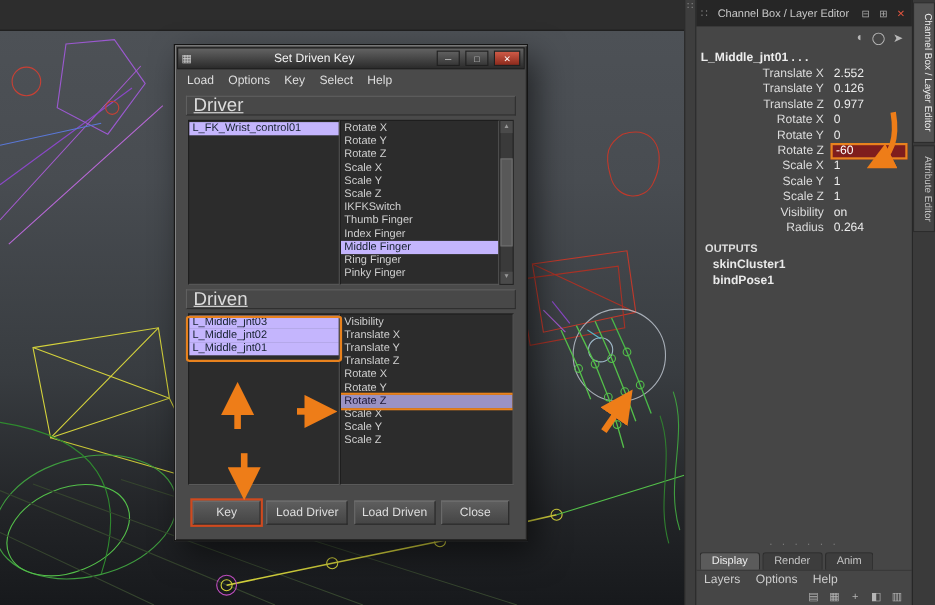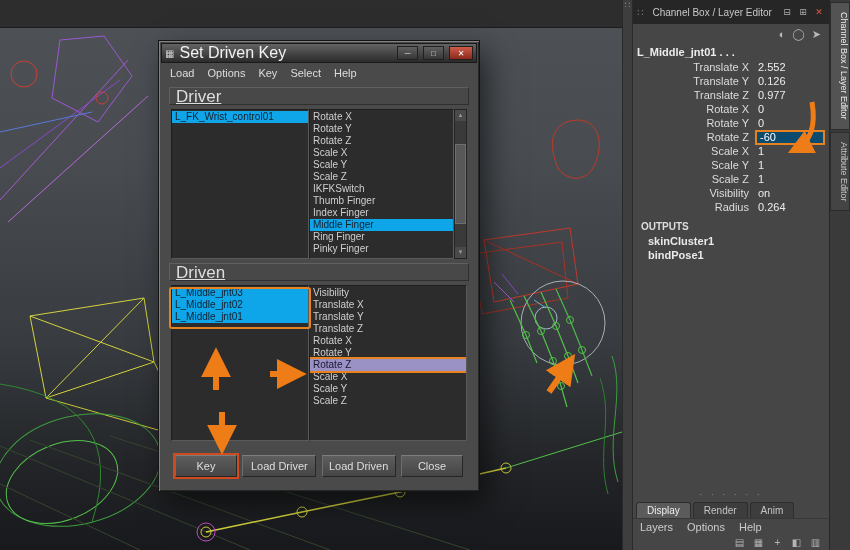--- a/index.html
+++ b/index.html
@@ -27,21 +27,21 @@
   .cp-iconrow { height:20px; display:flex; justify-content:flex-end; align-items:center; gap:7px;
     padding:0 8px; color:#b8b8b8; font-size:11px; flex:none; }
   .cp-menu { height:18px; display:flex; gap:14px; align-items:center; padding:0 7px; font-size:11px;
     color:#ccc; flex:none; }
   .cp-object { height:16px; line-height:16px; font-size:11px; font-weight:bold; color:#ededed;
     padding-left:4px; flex:none; }
   .cp-channels { flex:none; }
   .ch-row { display:flex; height:14px; align-items:center; font-size:11px; }
   .ch-name { width:122px; text-align:right; padding-right:6px; color:#dcdcdc; white-space:nowrap; }
   .ch-val { color:#ececec; padding:0 3px; min-width:70px; height:14px; line-height:14px; }
-  .ch-val.hl { background:#0c4a6e; border:2px solid #e8821e; color:#fff; line-height:10px; height:15px; }
+  .ch-val.hl { background:#7f1d1d; border:2px solid #e8821e; color:#fff; line-height:10px; height:15px; }
   .cp-outputs { margin-top:6px; flex:none; }
   .outputs-label { padding-left:8px; height:14px; line-height:14px; font-size:10px; font-weight:bold; color:#dedede; }
   .output-item { padding-left:15px; height:14px; line-height:14px; font-size:11px; font-weight:bold; color:#e9e9e9; }
   .cp-spacer { flex:1; }
   .cp-dots { height:9px; line-height:7px; text-align:center; color:#909090; font-size:9px; letter-spacing:3px; flex:none; }
   .cb-tabs { height:18px; display:flex; gap:2px; padding:0 3px; align-items:flex-end; flex:none; }
   .panel-tab { padding:2px 10px 1px; font-size:10px; color:#c4c4c4; background:#3d3d3d;
     border:1px solid #2d2d2d; border-bottom:none; border-radius:3px 3px 0 0; height:16px;text-align:center; }
   .cb-tabs .panel-tab.selected { background:#5b5b5b; color:#efefef; }
   .cp-bmenu { height:16px; display:flex; gap:14px; align-items:center; padding:0 7px; font-size:11px;
@@ -57,37 +57,37 @@
     text-align:center; background:#444; border:1px solid #2c2c2c; margin:2px 0 0 0; white-space:nowrap; }
   .side-tab.active { background:#535353; color:#eee; }
 
   
   .dialog { position:absolute; left:158px; top:40px; width:322px; height:452px; background:#4a4a4a;
     border:1px solid #141414; z-index:10; padding:2px;
     box-shadow:inset 1px 1px 0 #828282, inset -1px -1px 0 #262626, 8px 12px 28px rgba(0,0,0,.55); }
   .dlg-title { height:20px; background:linear-gradient(180deg,#636363,#2b2b2b); display:flex;
     align-items:center; gap:5px; padding:0 3px; border:1px solid #1a1a1a; }
   .dlg-icon { color:#cfcfcf; font-size:10px; }
-  .dlg-title-text { flex:1; font-size:16px; color:#f2f2f2; }
+  .dlg-title-text { flex:1; font-size:11px; color:#f2f2f2;text-align:center; }
   .win-btn { width:21px; height:14px; display:flex; align-items:center; justify-content:center;
     font-size:8px; color:#ddd; background:linear-gradient(#606060,#373737); border:1px solid #202020; }
   .win-btn.close { background:linear-gradient(#cf5b48,#8c2a1c); color:#fff; width:24px; }
   .dlg-menu { height:20px; display:flex; gap:13px; align-items:center; padding:0 9px; font-size:11px; color:#ddd; }
   .framebox { margin:4px 8px 2px; height:18px; border:1px solid #606060; border-bottom-color:#2f2f2f;
     border-right-color:#2f2f2f; background:#484848; }
   .framebox span { font-size:17px; color:#ddd; padding-left:6px; line-height:16px; display:inline-block;text-decoration:underline; }
   .lists { margin:4px 10px; display:flex; }
   .driver-lists { height:150px; }
   .driven-lists { height:156px; }
   .list { background:#2c2c2c; border:1px solid #1e1e1e; border-bottom-color:#5a5a5a;
     border-right-color:#5a5a5a; overflow:hidden; padding-top:1px; }
   .objs { width:138px; }
   .attrs { flex:1; }
   .list-item { height:12px; line-height:12px; font-size:10px; color:#cfcfcf; padding-left:3px; white-space:nowrap; }
-  .objs .list-item.selected, .driver-attrs .list-item.selected { background:#0ea5e9; color:#14202e; }
+  .objs .list-item.selected, .driver-attrs .list-item.selected { background:#c4b5fd; color:#14202e; }
   .driven-attrs .list-item.selected { background:#9a92c4; color:#1b1633; outline:2px solid #e8821e; }
   .scrollbar { width:13px; background:#3a3a3a; border:1px solid #242424; display:flex; flex-direction:column; }
   .sb-arrow { height:11px; font-size:6px; color:#999; text-align:center; line-height:11px;
     background:#4a4a4a; flex:none; }
   .sb-track { flex:1; position:relative; }
   .sb-thumb { position:absolute; left:0; right:0; top:18%; height:64%; background:#585858;
     border:1px solid #6e6e6e; }
   .anno-rect { position:absolute; left:10px; top:246px; width:142px; height:42px;
     border:2px solid #e8821e; border-radius:3px; pointer-events:none; }
   .dlg-buttons { display:flex; justify-content:space-between; margin:14px 14px 0; }

